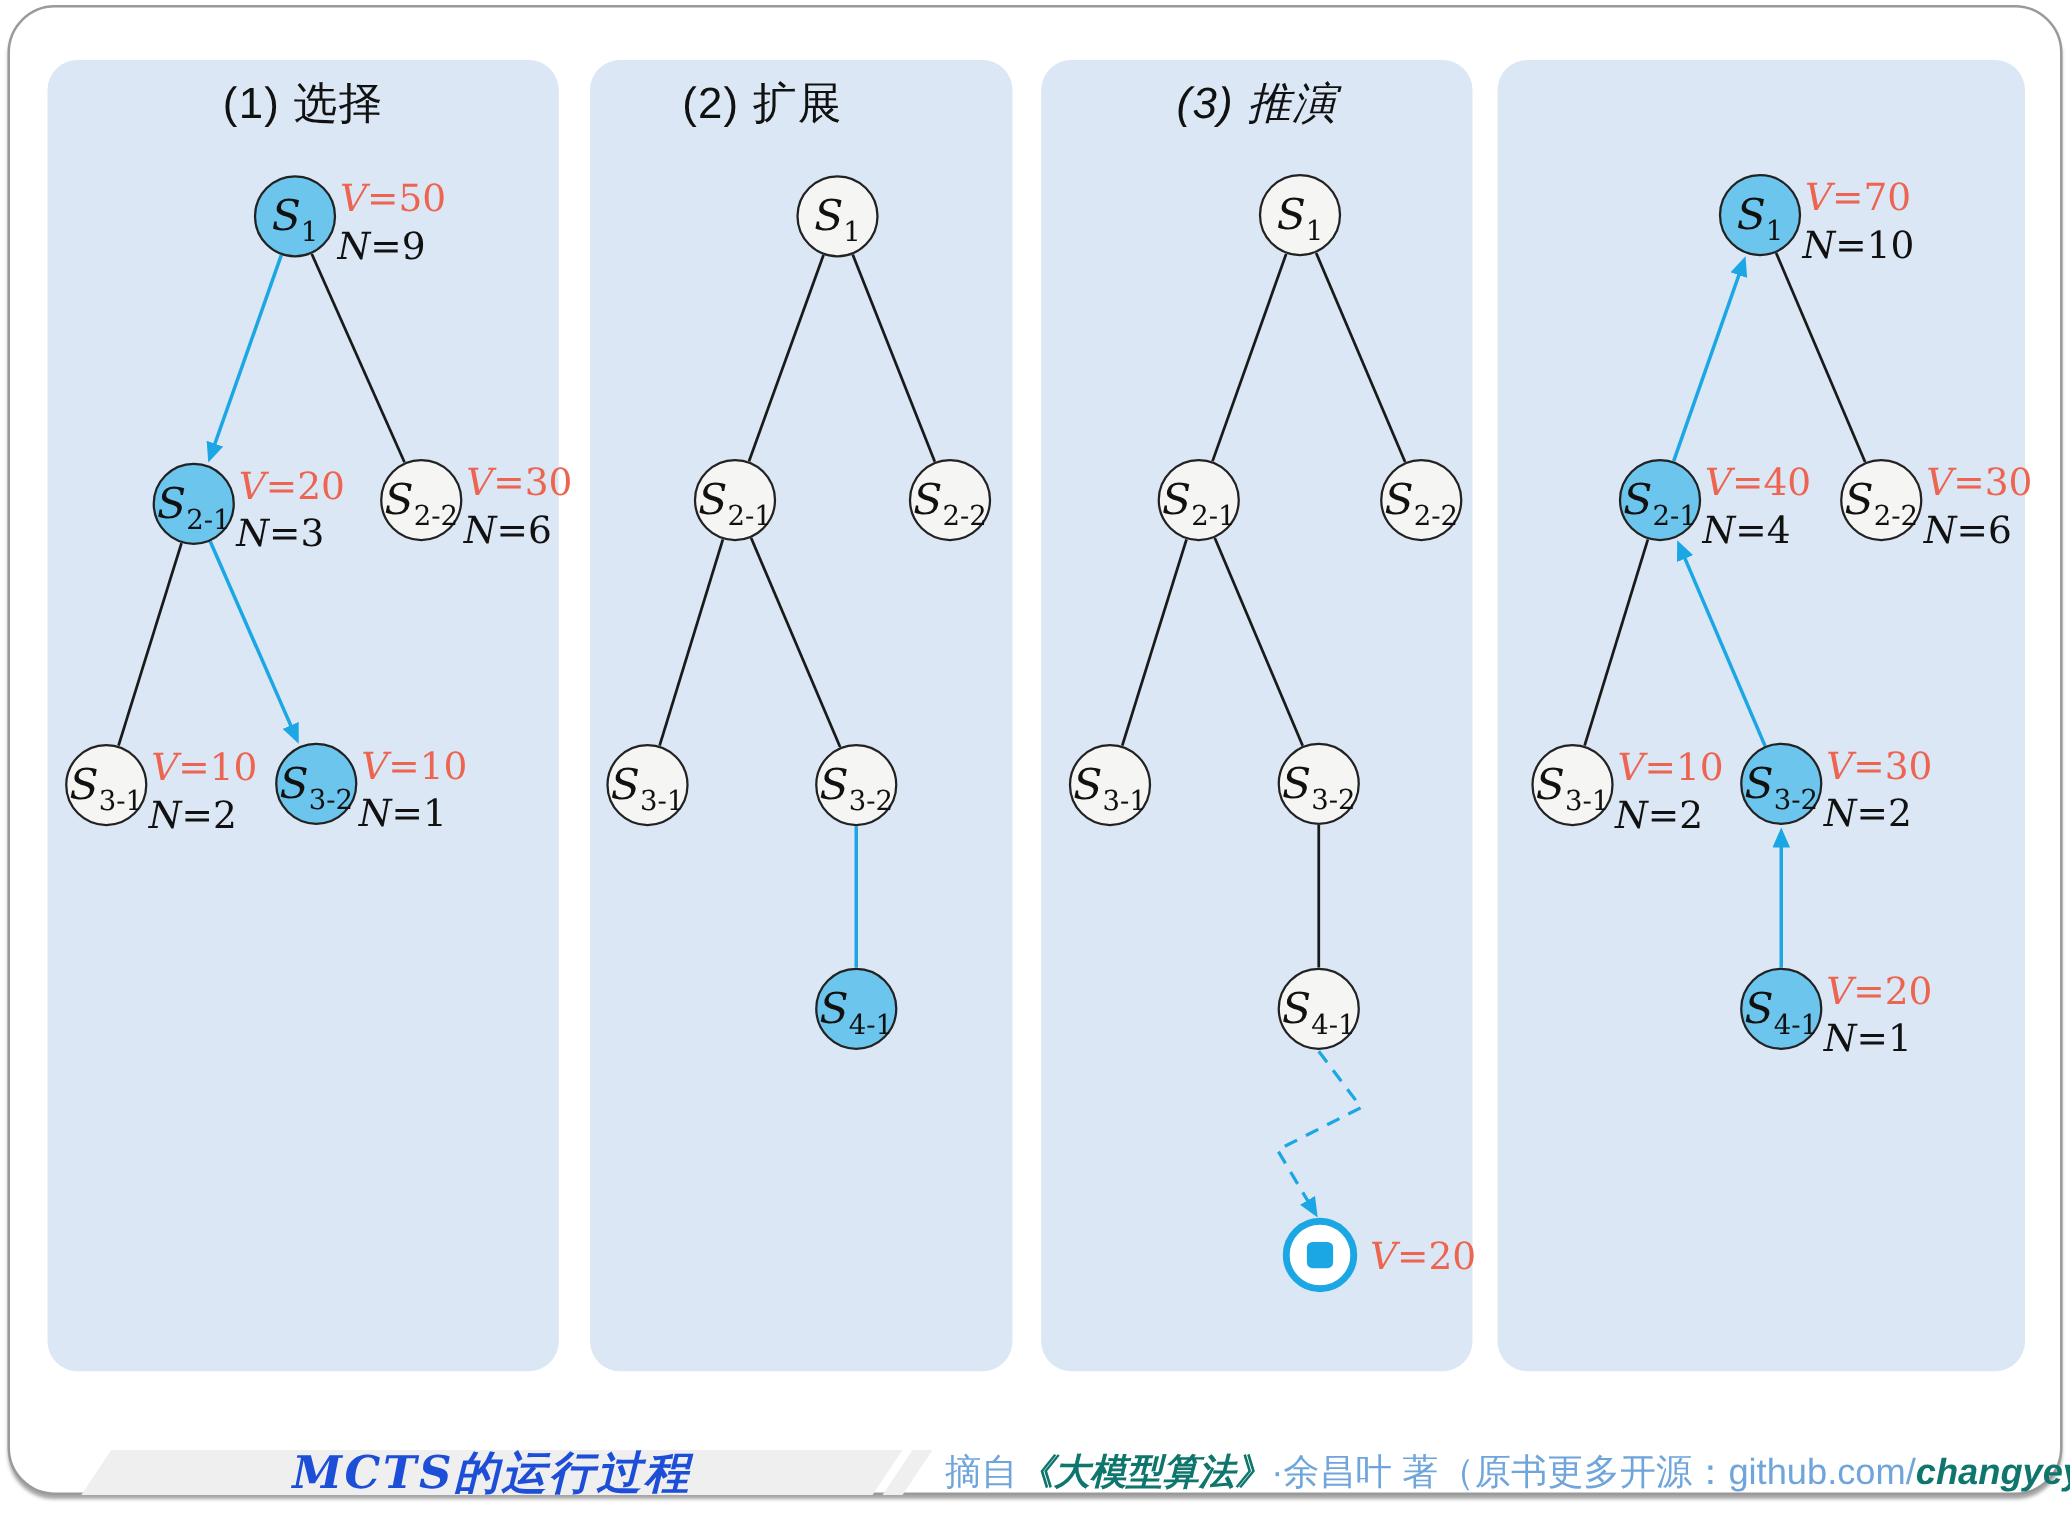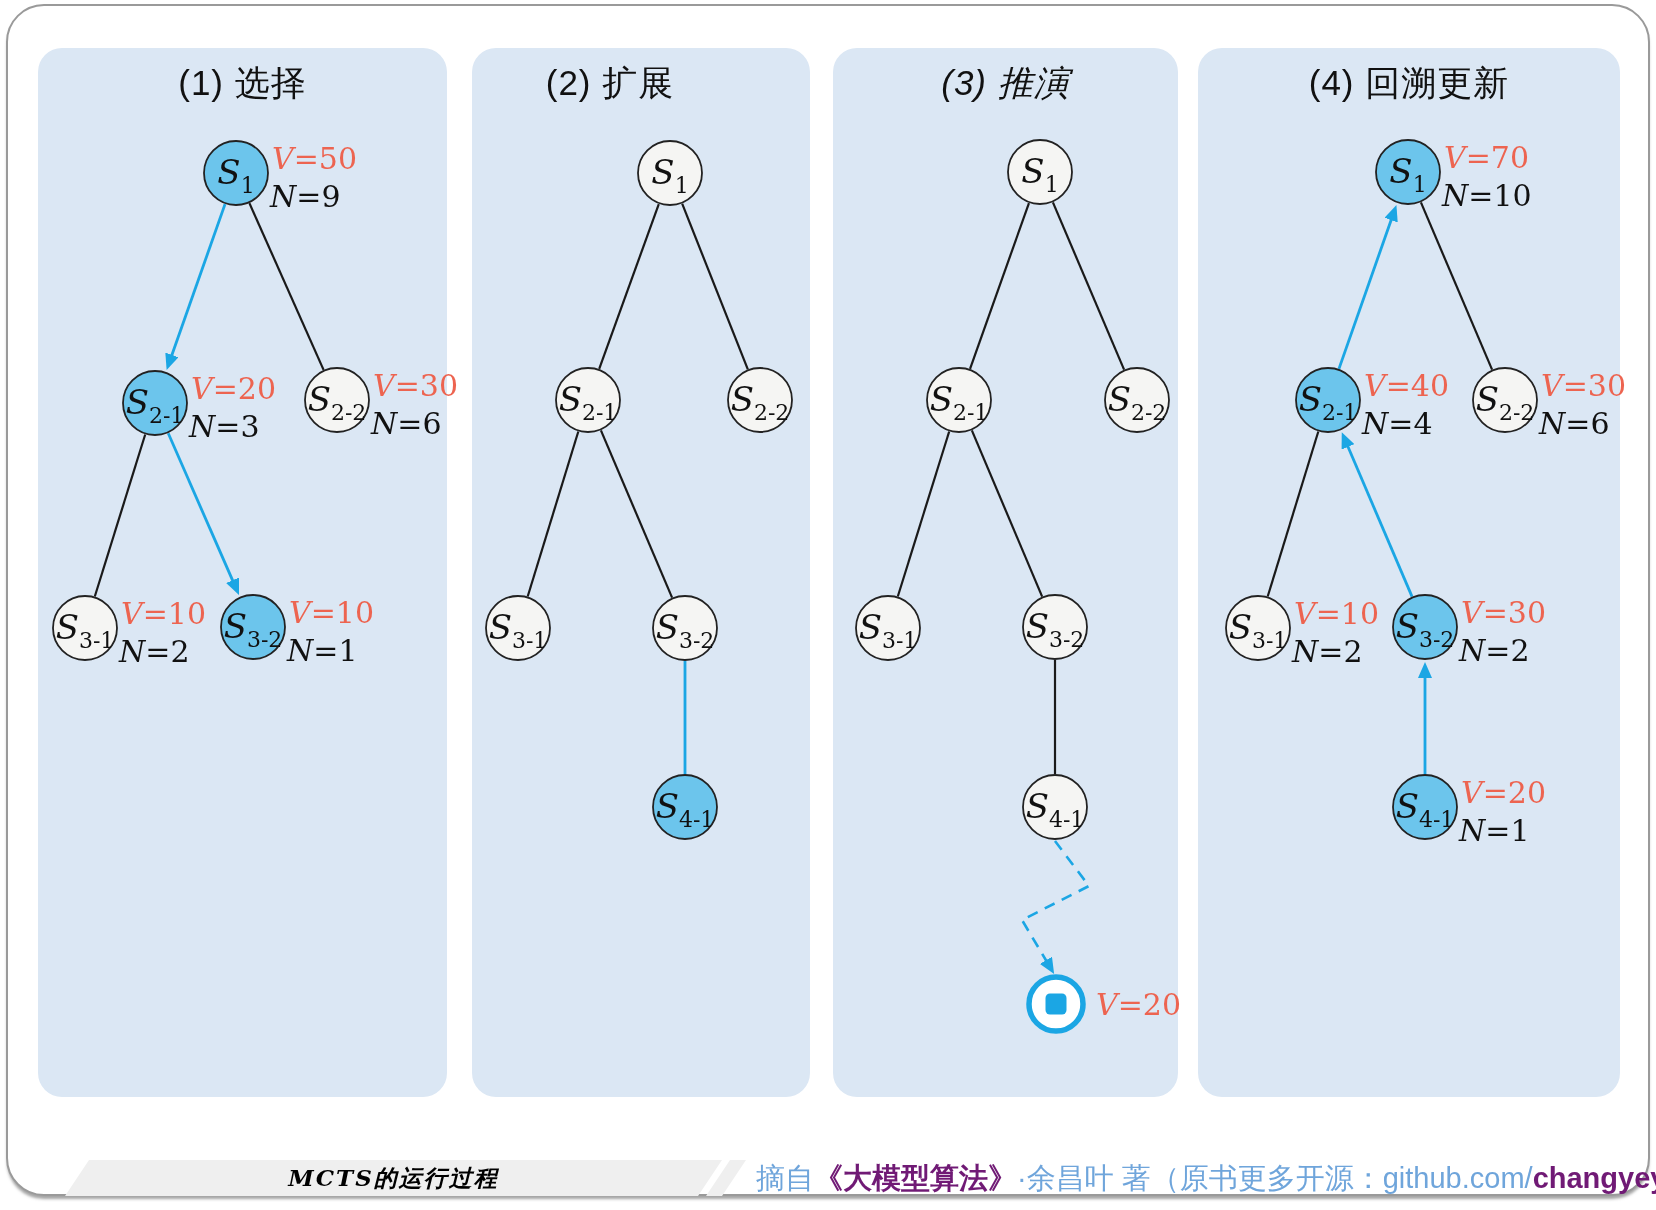--- a/index.html
+++ b/index.html
@@ -9,42 +9,41 @@
          background:#ffffff;border:2.5px solid #9a9a9a;border-radius:38px;
          box-shadow:0 4px 3px -1px rgba(90,90,90,.55);}
   .panel{position:absolute;top:48px;height:1049px;background:#dbe7f4;border-radius:24px;}
   .panel-title{position:absolute;top:60px;height:46px;line-height:46px;text-align:center;
          font-size:35px;color:#111;letter-spacing:1px;}
   #diagram{position:absolute;left:0;top:0;width:1656px;height:1210px;pointer-events:none;}
   .banner{position:absolute;left:65px;top:1160px;width:657px;height:36px;background:#efefef;
           clip-path:polygon(24px 0, 100% 0, calc(100% - 24px) 100%, 0 100%);
           text-align:center;line-height:36px;}
   .banner-title{font-family:"DejaVu Serif", serif;font-style:italic;font-weight:bold;
-          font-size:23px;color:#000000;letter-spacing:2px;}
+          font-size:36px;color:#1d4ed8;letter-spacing:2px;}
   .stripe{position:absolute;left:700px;top:1160px;width:56px;height:36px;background:#efefef;
           clip-path:polygon(30px 0, 46px 0, 22px 100%, 6px 100%);}
   .attribution{position:absolute;left:756px;top:1160px;width:886px;height:36px;line-height:37px;
           font-size:29px;color:#6fa5db;white-space:nowrap;}
-  .attribution b{font-weight:bold;color:#701a75;}
+  .attribution b{font-weight:bold;color:#0f766e;font-style:italic;}
 </style>
 </head>
 <body>
 
 <div class="stage">
   <div class="frame"></div>
 
   <div class="panel" style="left:38px;width:409px;"></div>
   <div class="panel" style="left:472px;width:338px;"></div>
   <div class="panel" style="left:833px;width:345px;"></div>
   <div class="panel" style="left:1198px;width:422px;"></div>
 
   <div class="panel-title" style="left:38px;width:409px;">(1) 选择</div>
   <div class="panel-title" style="left:472px;width:276px;">(2) 扩展</div>
   <div class="panel-title" style="left:833px;width:345px;font-style:italic;">(3) 推演</div>
-  <div class="panel-title" style="left:1198px;width:422px;">(4) 回溯更新</div>
 
   <svg id="diagram" viewBox="0 0 1656 1210" xmlns="http://www.w3.org/2000/svg">
       <defs>
         <marker id="arrowBlue" markerWidth="18" markerHeight="14" refX="2" refY="7" orient="auto" markerUnits="userSpaceOnUse">
           <path d="M0,0 L16,7 L0,14 Z" fill="#1ba6e4"></path>
         </marker>
       </defs>
       <g>
         <line x1="225.03817525581908" y1="204.12616902668657" x2="171.27664886257168" y2="356.7823550815866" stroke="#1ba6e4" stroke-width="2.8" marker-end="url(#arrowBlue)"></line>
         <line x1="249.41489183175196" y1="203.15030144364056" x2="323.58510816824804" y2="369.84969855635944" stroke="#1a1a1a" stroke-width="2.2"></line>

